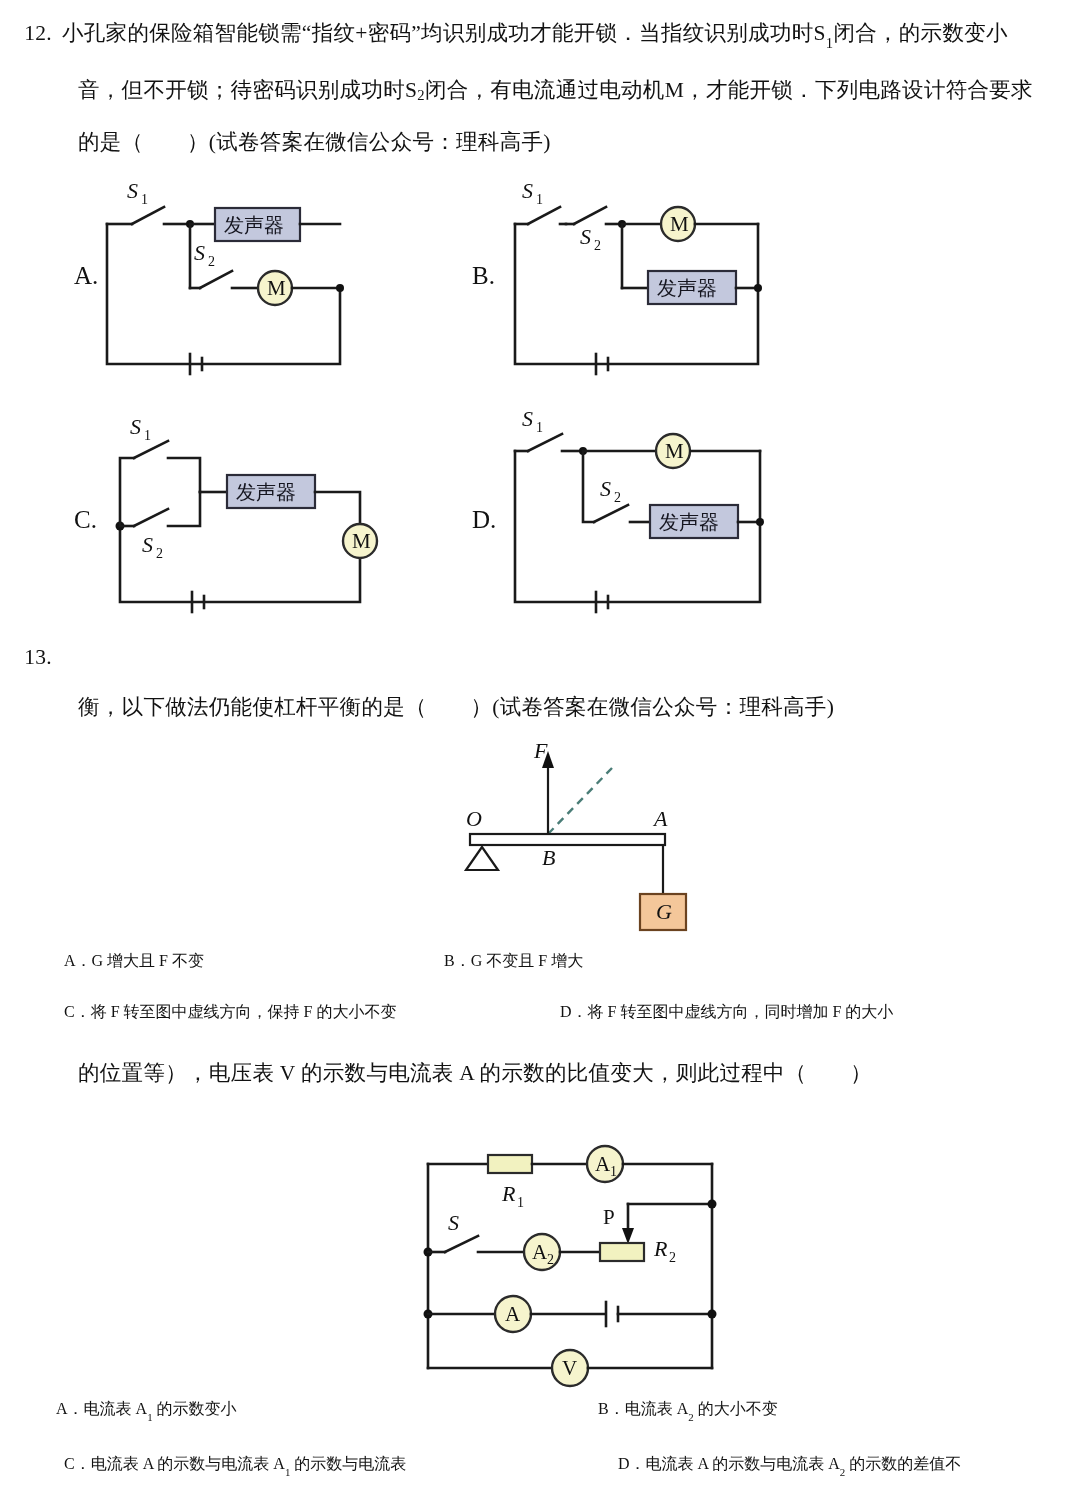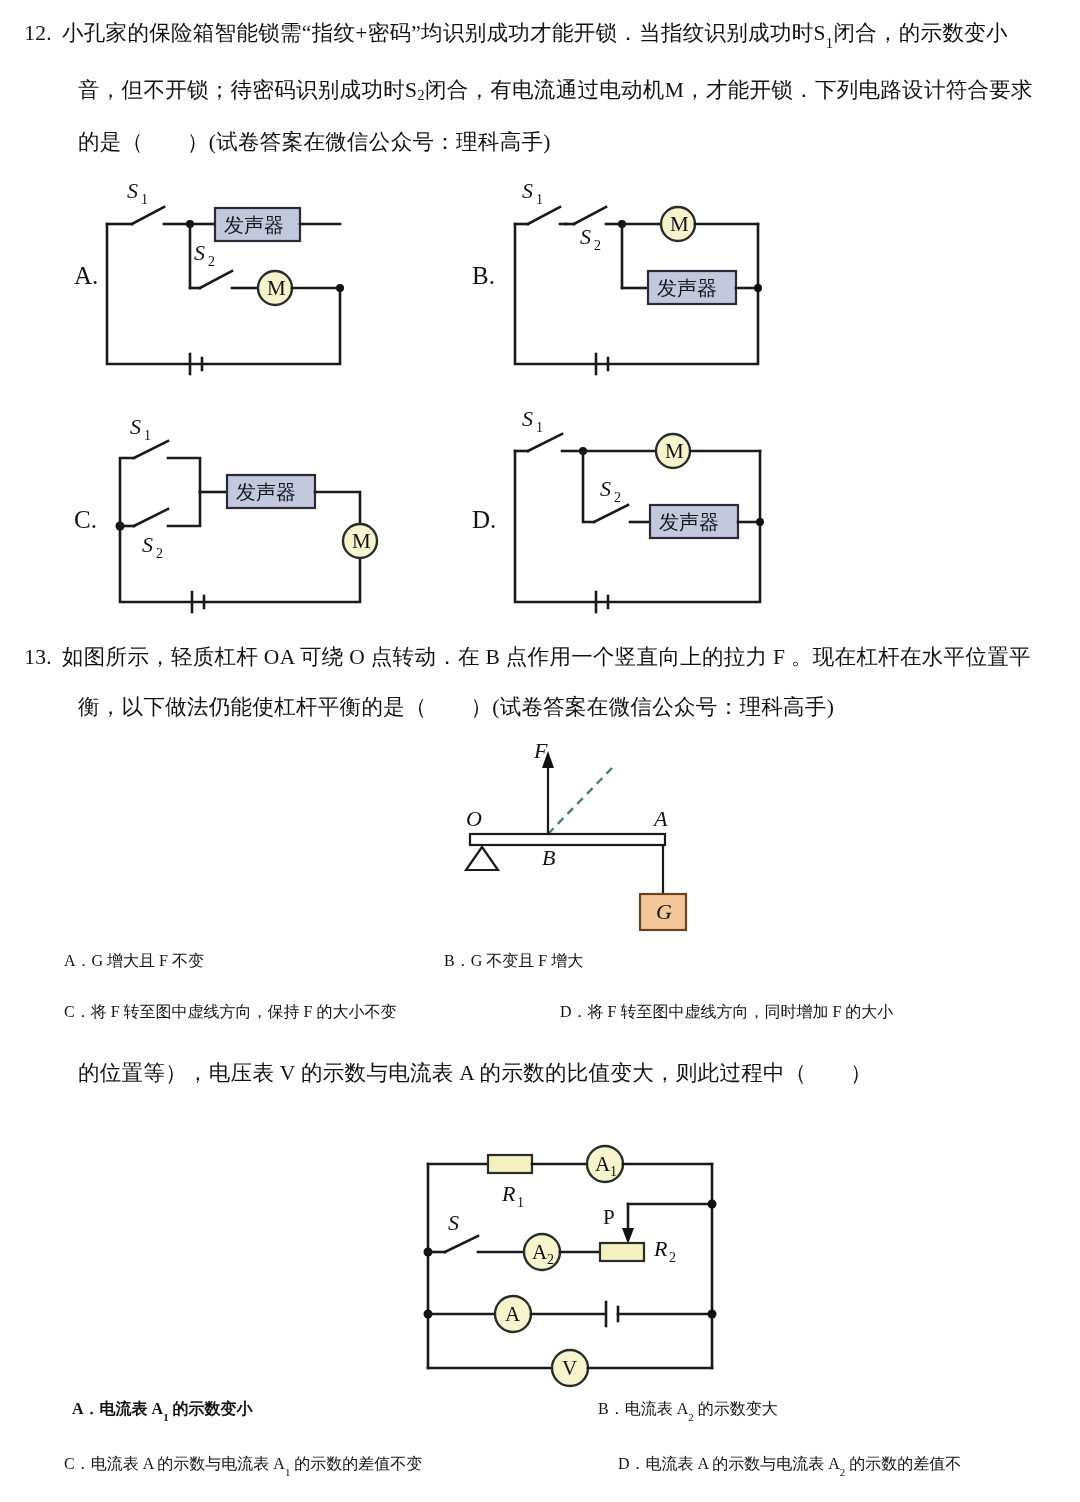--- a/index.html
+++ b/index.html
@@ -308,21 +308,20 @@
       <rect class="box-speaker" x="180" y="99" width="88" height="33"></rect>
       <text class="svg-cjk" x="189" y="123">发声器</text>
       <path class="wire" d="M 268 116 L 290 116"></path>
       <circle class="node" cx="290" cy="116" r="4"></circle>
     </svg>
   </div>
 
   <div class="q-block" style="top:632px;">
     <div class="q-line">
       <span class="q-num">13.</span>
-      <span class="q-body">如图所示，轻质杠杆 OA 可绕 O 点转动．在 B 点作用一个竖直向上的拉力 F 。现在杠杆在水平位置平</span>
     </div>
     <div class="q-line q-indent">衡，以下做法仍能使杠杆平衡的是（　　）(试卷答案在微信公众号：理科高手)</div>
   </div>
 
   <div class="diagram" style="left:430px; top:742px;">
     <svg width="300" height="190" viewBox="0 0 300 190">
 
       <line class="dash-line" x1="118" y1="92" x2="182" y2="26"></line>
 
       <line class="wire-thin" x1="118" y1="92" x2="118" y2="20" stroke-width="3"></line>
@@ -403,21 +402,21 @@
       <circle class="node" cx="312" cy="168" r="4.5"></circle>
 
       <path class="wire" d="M 28 222 L 150 222"></path>
       <circle class="meter-circle" cx="170" cy="222" r="18"></circle>
       <text class="svg-label" x="162" y="229">V</text>
       <path class="wire" d="M 188 222 L 312 222"></path>
     </svg>
   </div>
 
   <div class="opt-row" style="top:1392px; height:34px;">
-    <span class="opt" style="left:72px;font-weight:bold;"><span>A．</span><span>电流表 A</span><span class="sub">1</span><span> 的示数变小</span></span>
-    <span class="opt" style="left:598px;"><span>B．</span><span>电流表 A</span><span class="sub">2</span><span> 的示数变大</span></span>
+    <span class="opt" style="left:56px;"><span>A．</span><span>电流表 A</span><span class="sub">1</span><span> 的示数变小</span></span>
+    <span class="opt" style="left:598px;"><span>B．</span><span>电流表 A</span><span class="sub">2</span><span> 的大小不变</span></span>
   </div>
   <div class="opt-row" style="top:1447px; height:34px;">
-    <span class="opt" style="left:64px;"><span>C．</span><span>电流表 A 的示数与电流表 A</span><span class="sub">1</span><span> 的示数的差值不变</span></span>
+    <span class="opt" style="left:64px;"><span>C．</span><span>电流表 A 的示数与电流表 A</span><span class="sub">1</span><span> 的示数与电流表</span></span>
     <span class="opt" style="left:618px;"><span>D．</span><span>电流表 A 的示数与电流表 A</span><span class="sub">2</span><span> 的示数的差值不</span></span>
   </div>
 
 </div>
 
 </body></html>

